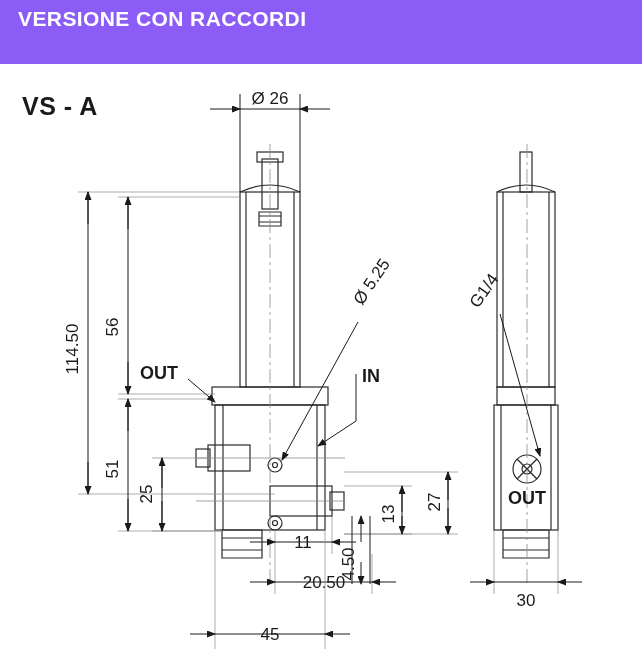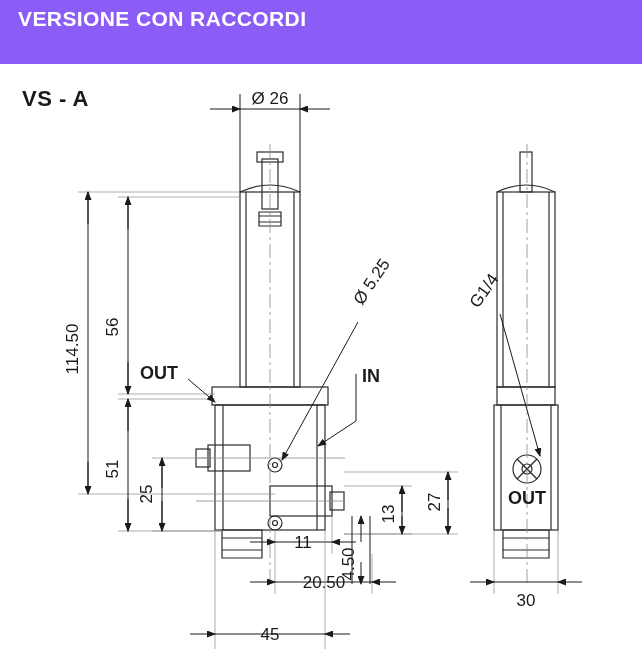--- a/index.html
+++ b/index.html
@@ -39,22 +39,22 @@
     font-size: 21px;
     font-weight: bold;
     font-style: italic;
     letter-spacing: 0.4px;
     font-family: "Liberation Sans", sans-serif;
   }
 
   
   .model-label {
     position: absolute;
-    left: 22px; top: 86px;
-    font-size: 22px;
+    left: 22px; top: 92px;
+    font-size: 25px;
     font-weight: bold;
     color: #1a1a1a;
     letter-spacing: 0.5px;
   }
 
   
   .drawing {
     position: absolute;
     left: 0; top: 64px;
     width: 640px;

